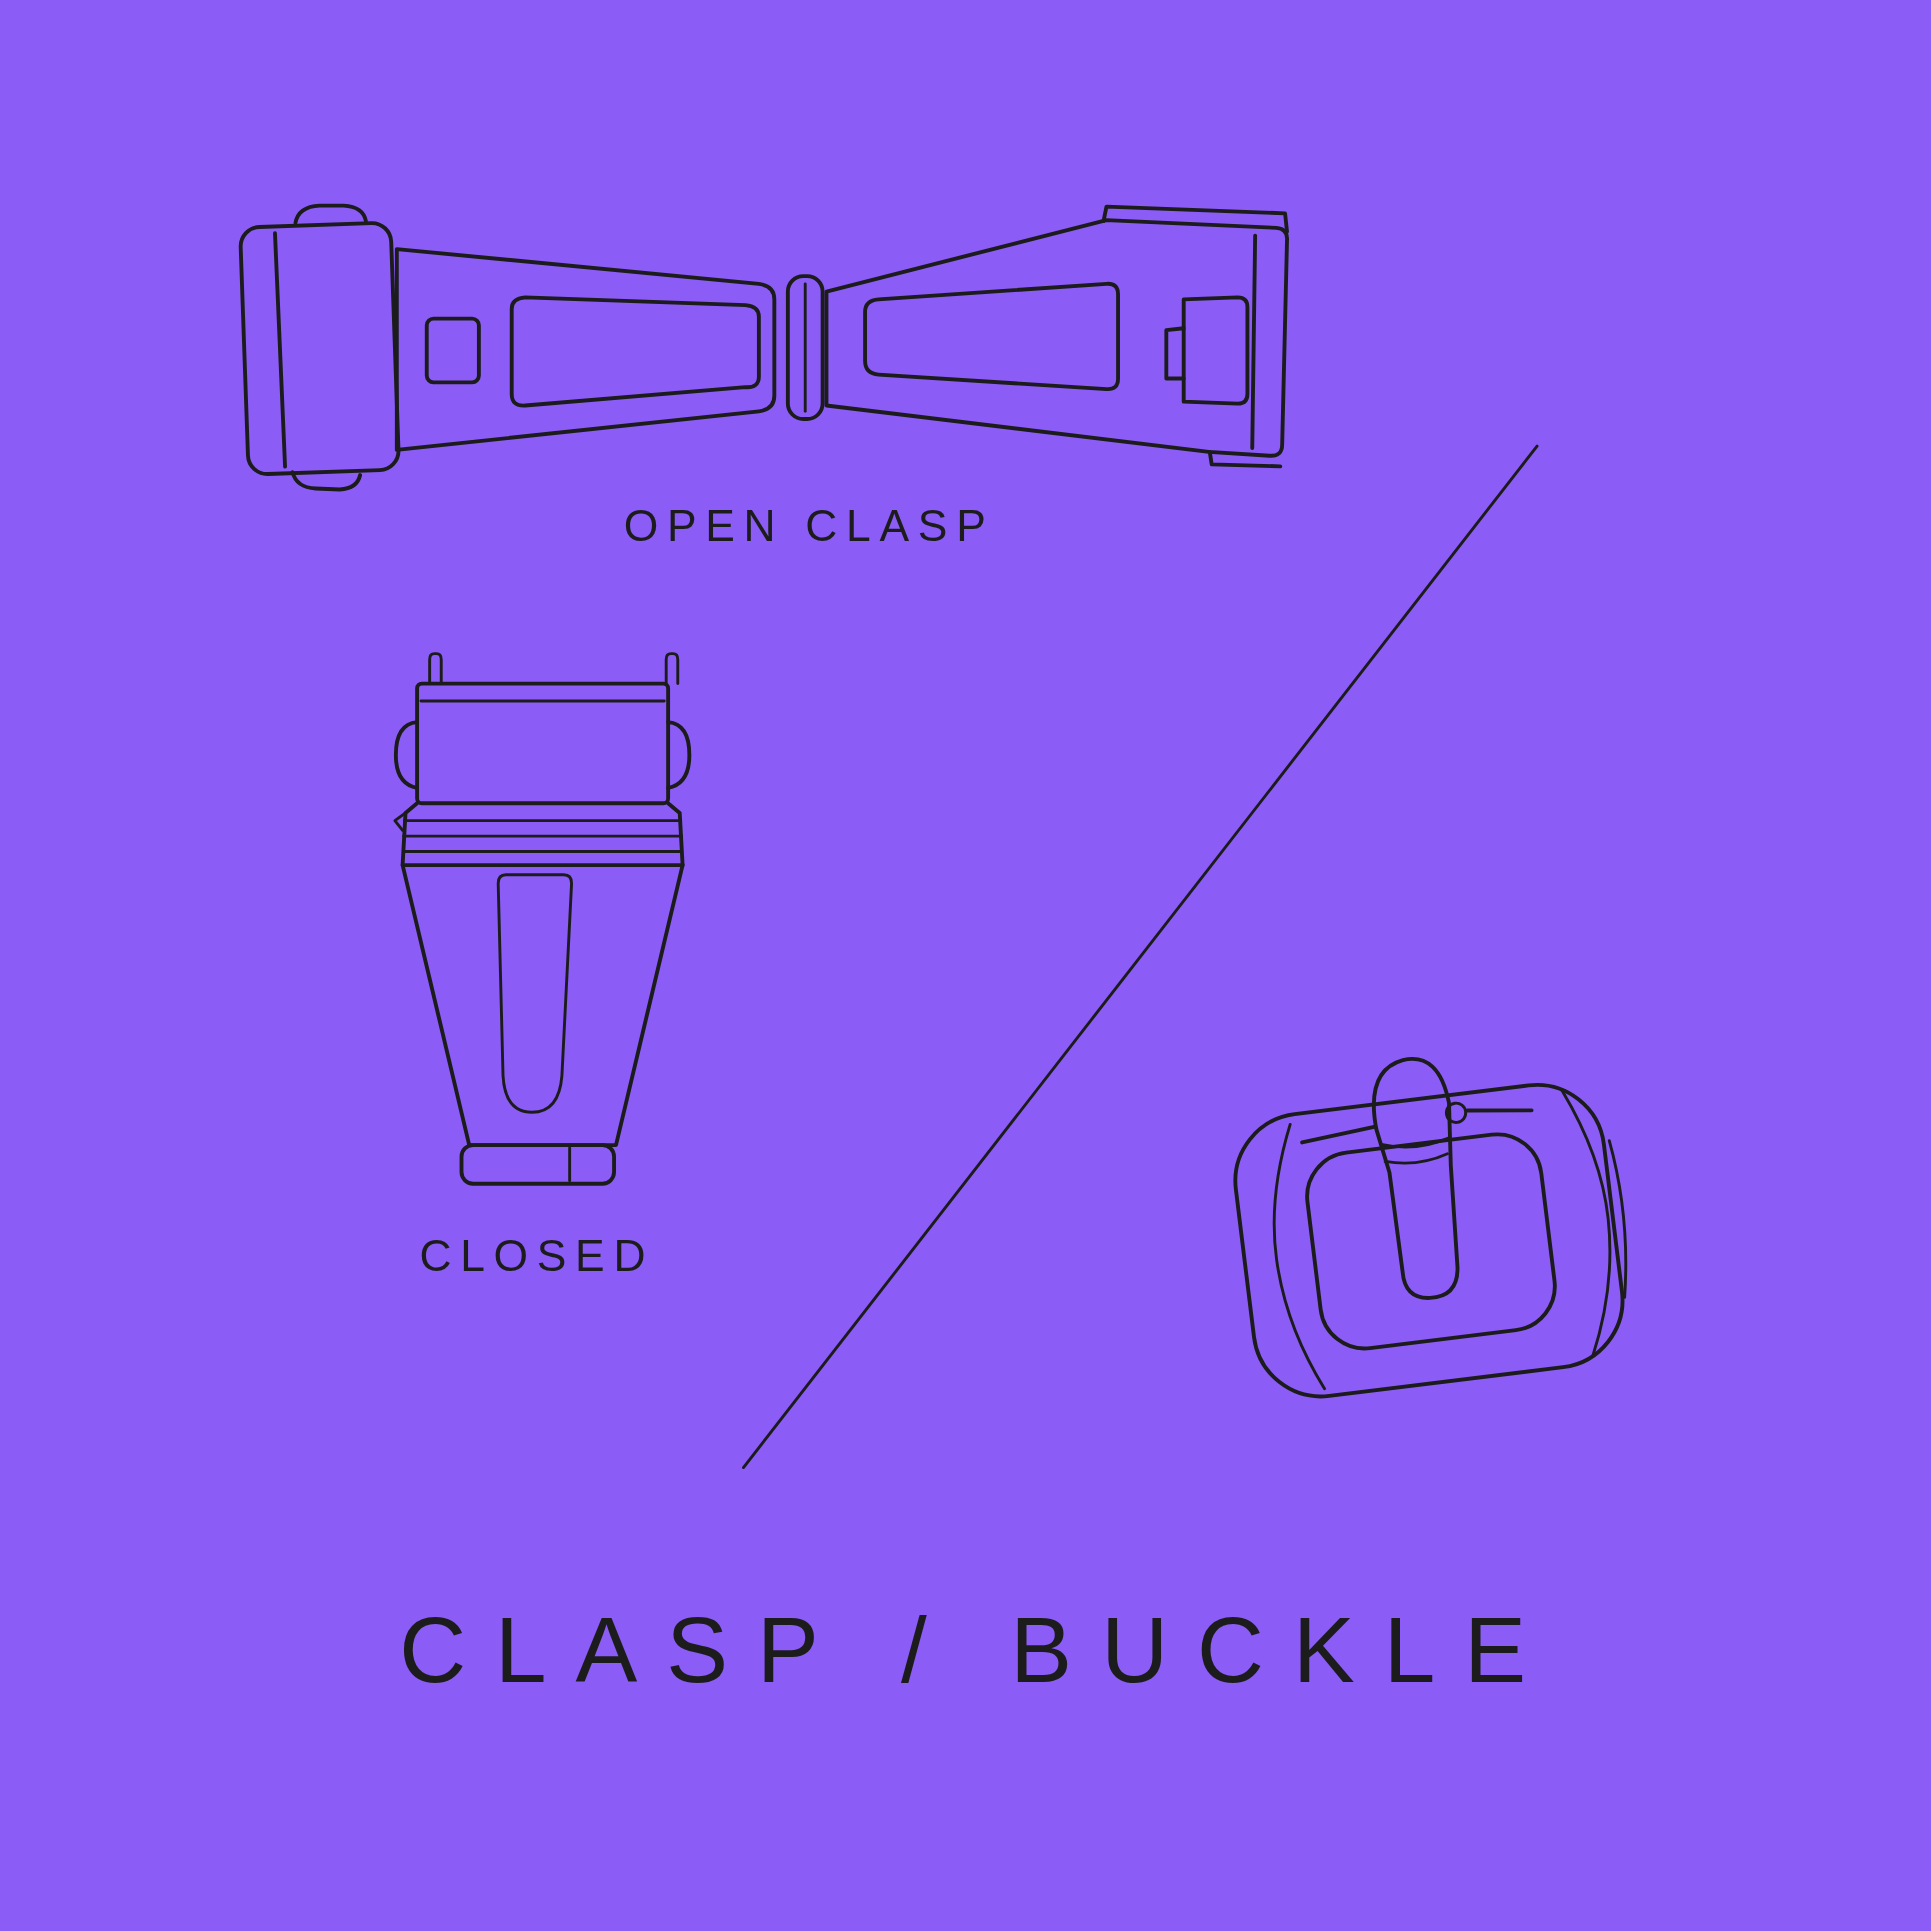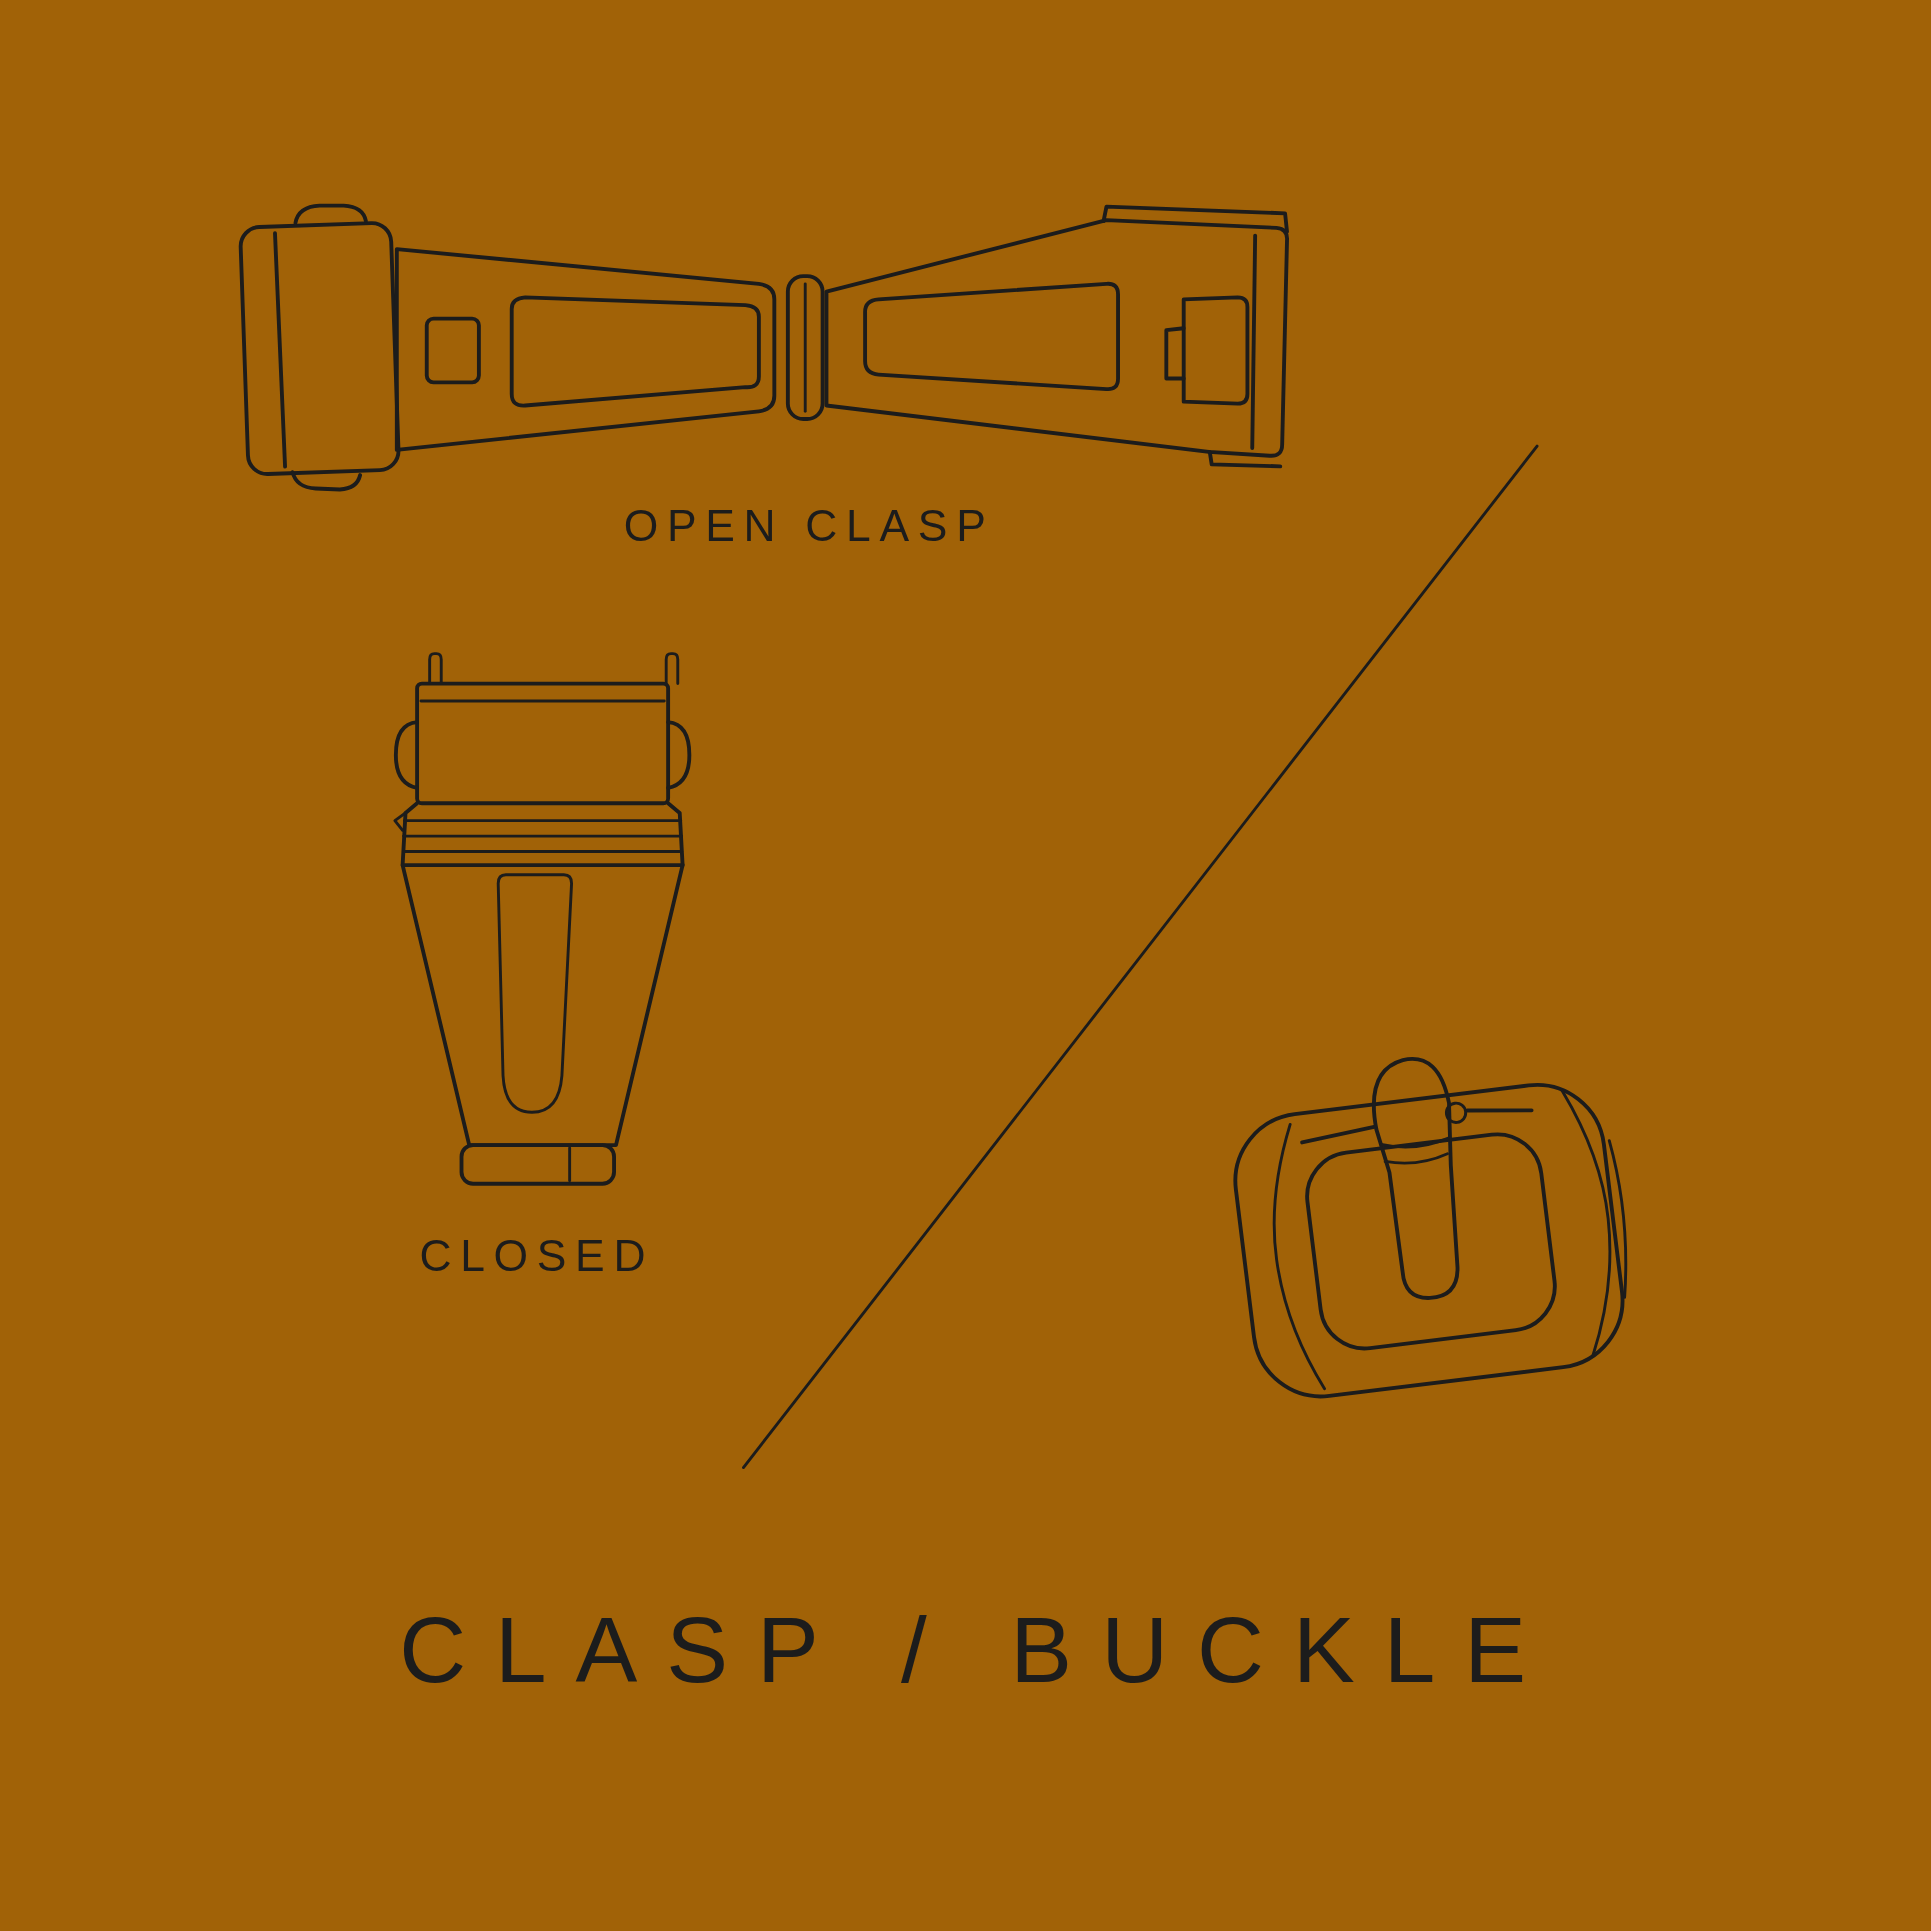--- a/index.html
+++ b/index.html
@@ -4,21 +4,21 @@
 <style>
   html, body {
     margin: 0;
     padding: 0;
     background: #ffffff;
   }
   .canvas {
     position: relative;
     width: 1931px;
     height: 1931px;
-    background: #a16207;
+    background: #8b5cf6;
     overflow: hidden;
     font-family: "Liberation Sans", sans-serif;
   }
   svg { display: block; }
   .art {
     fill: none;
     stroke: #1c1c1c;
     stroke-width: 4;
     stroke-linecap: round;
     stroke-linejoin: round;

